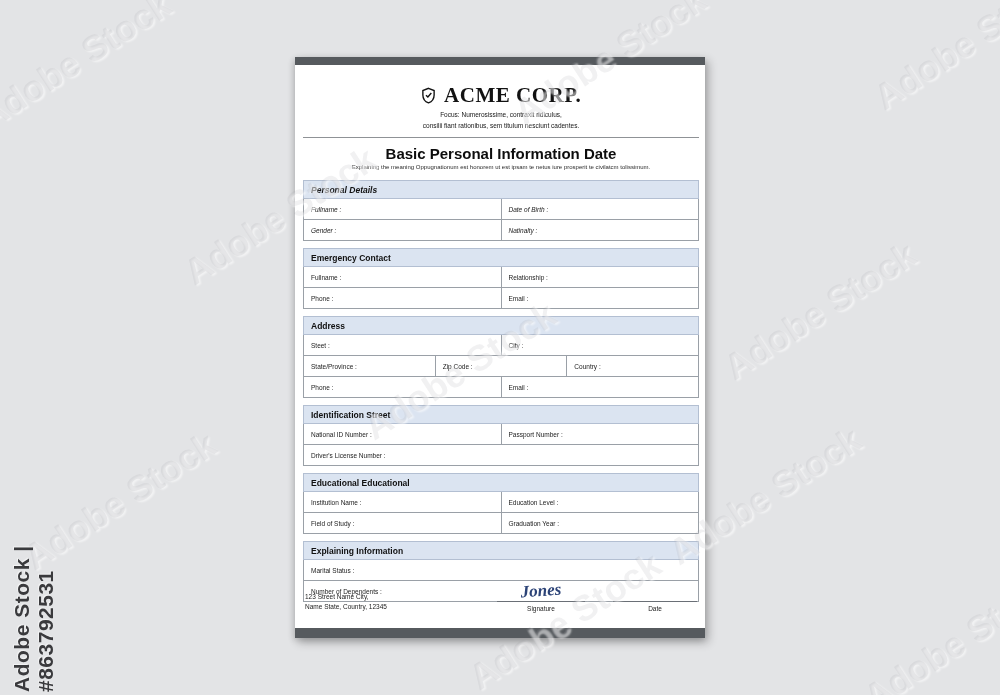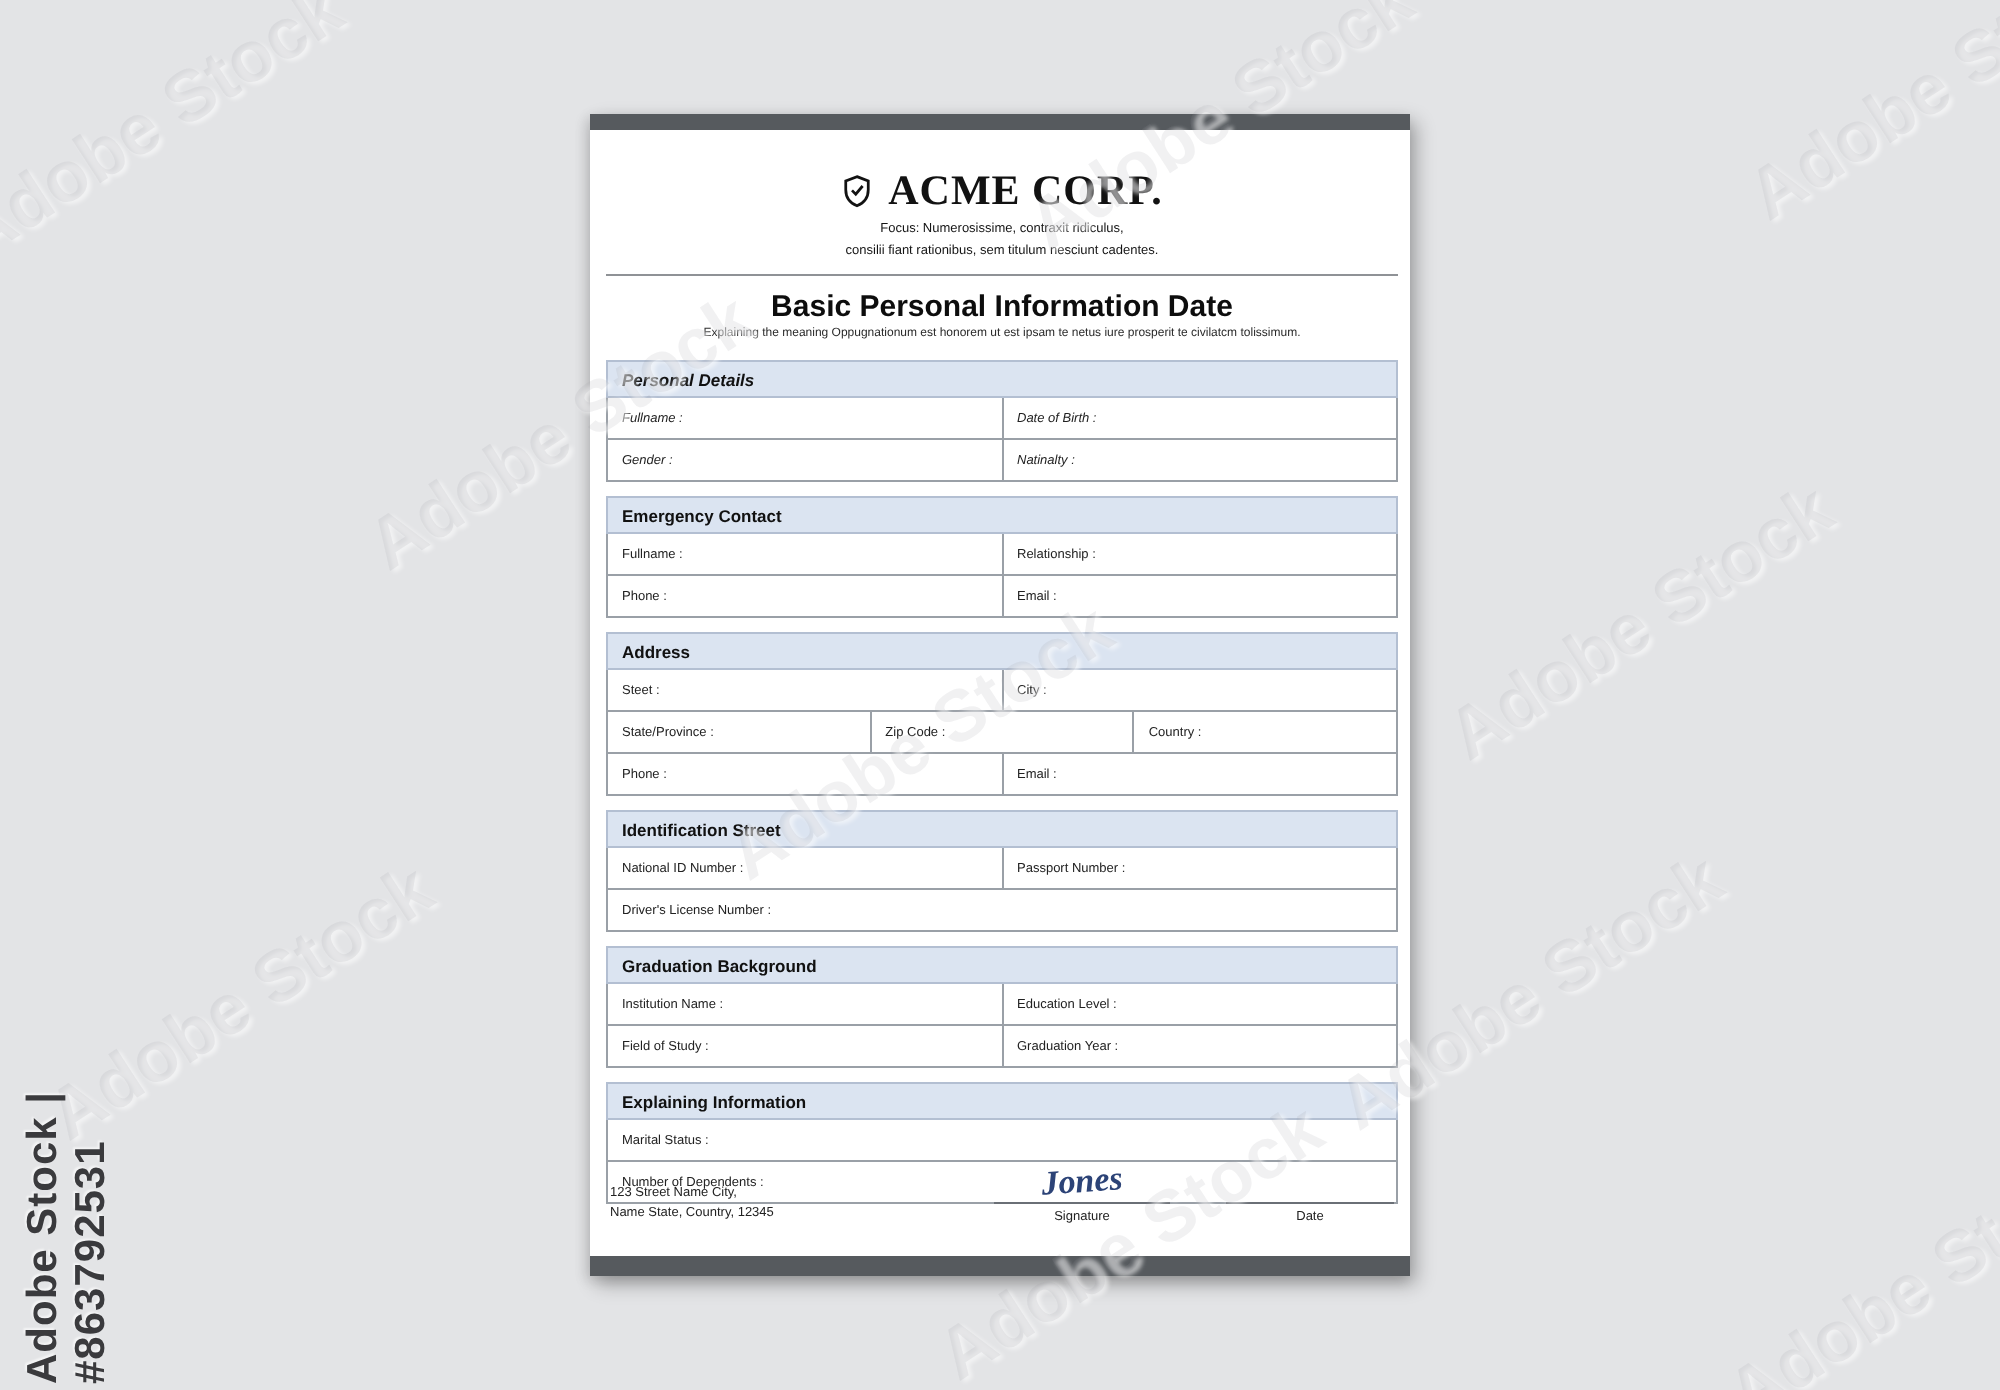--- a/index.html
+++ b/index.html
@@ -162,21 +162,21 @@
       <div class="frow">
         <div class="fcell">National ID Number :</div>
         <div class="fcell">Passport Number :</div>
       </div>
       <div class="frow">
         <div class="fcell">Driver's License Number :</div>
       </div>
     </div>
 
     <div class="section">
-      <div class="sec-header">Graduation Background</div>
+      <div class="sec-header">Educational Educational</div>
       <div class="frow">
         <div class="fcell">Institution Name :</div>
         <div class="fcell">Education Level :</div>
       </div>
       <div class="frow">
         <div class="fcell">Field of Study :</div>
         <div class="fcell">Graduation Year :</div>
       </div>
     </div>
 

